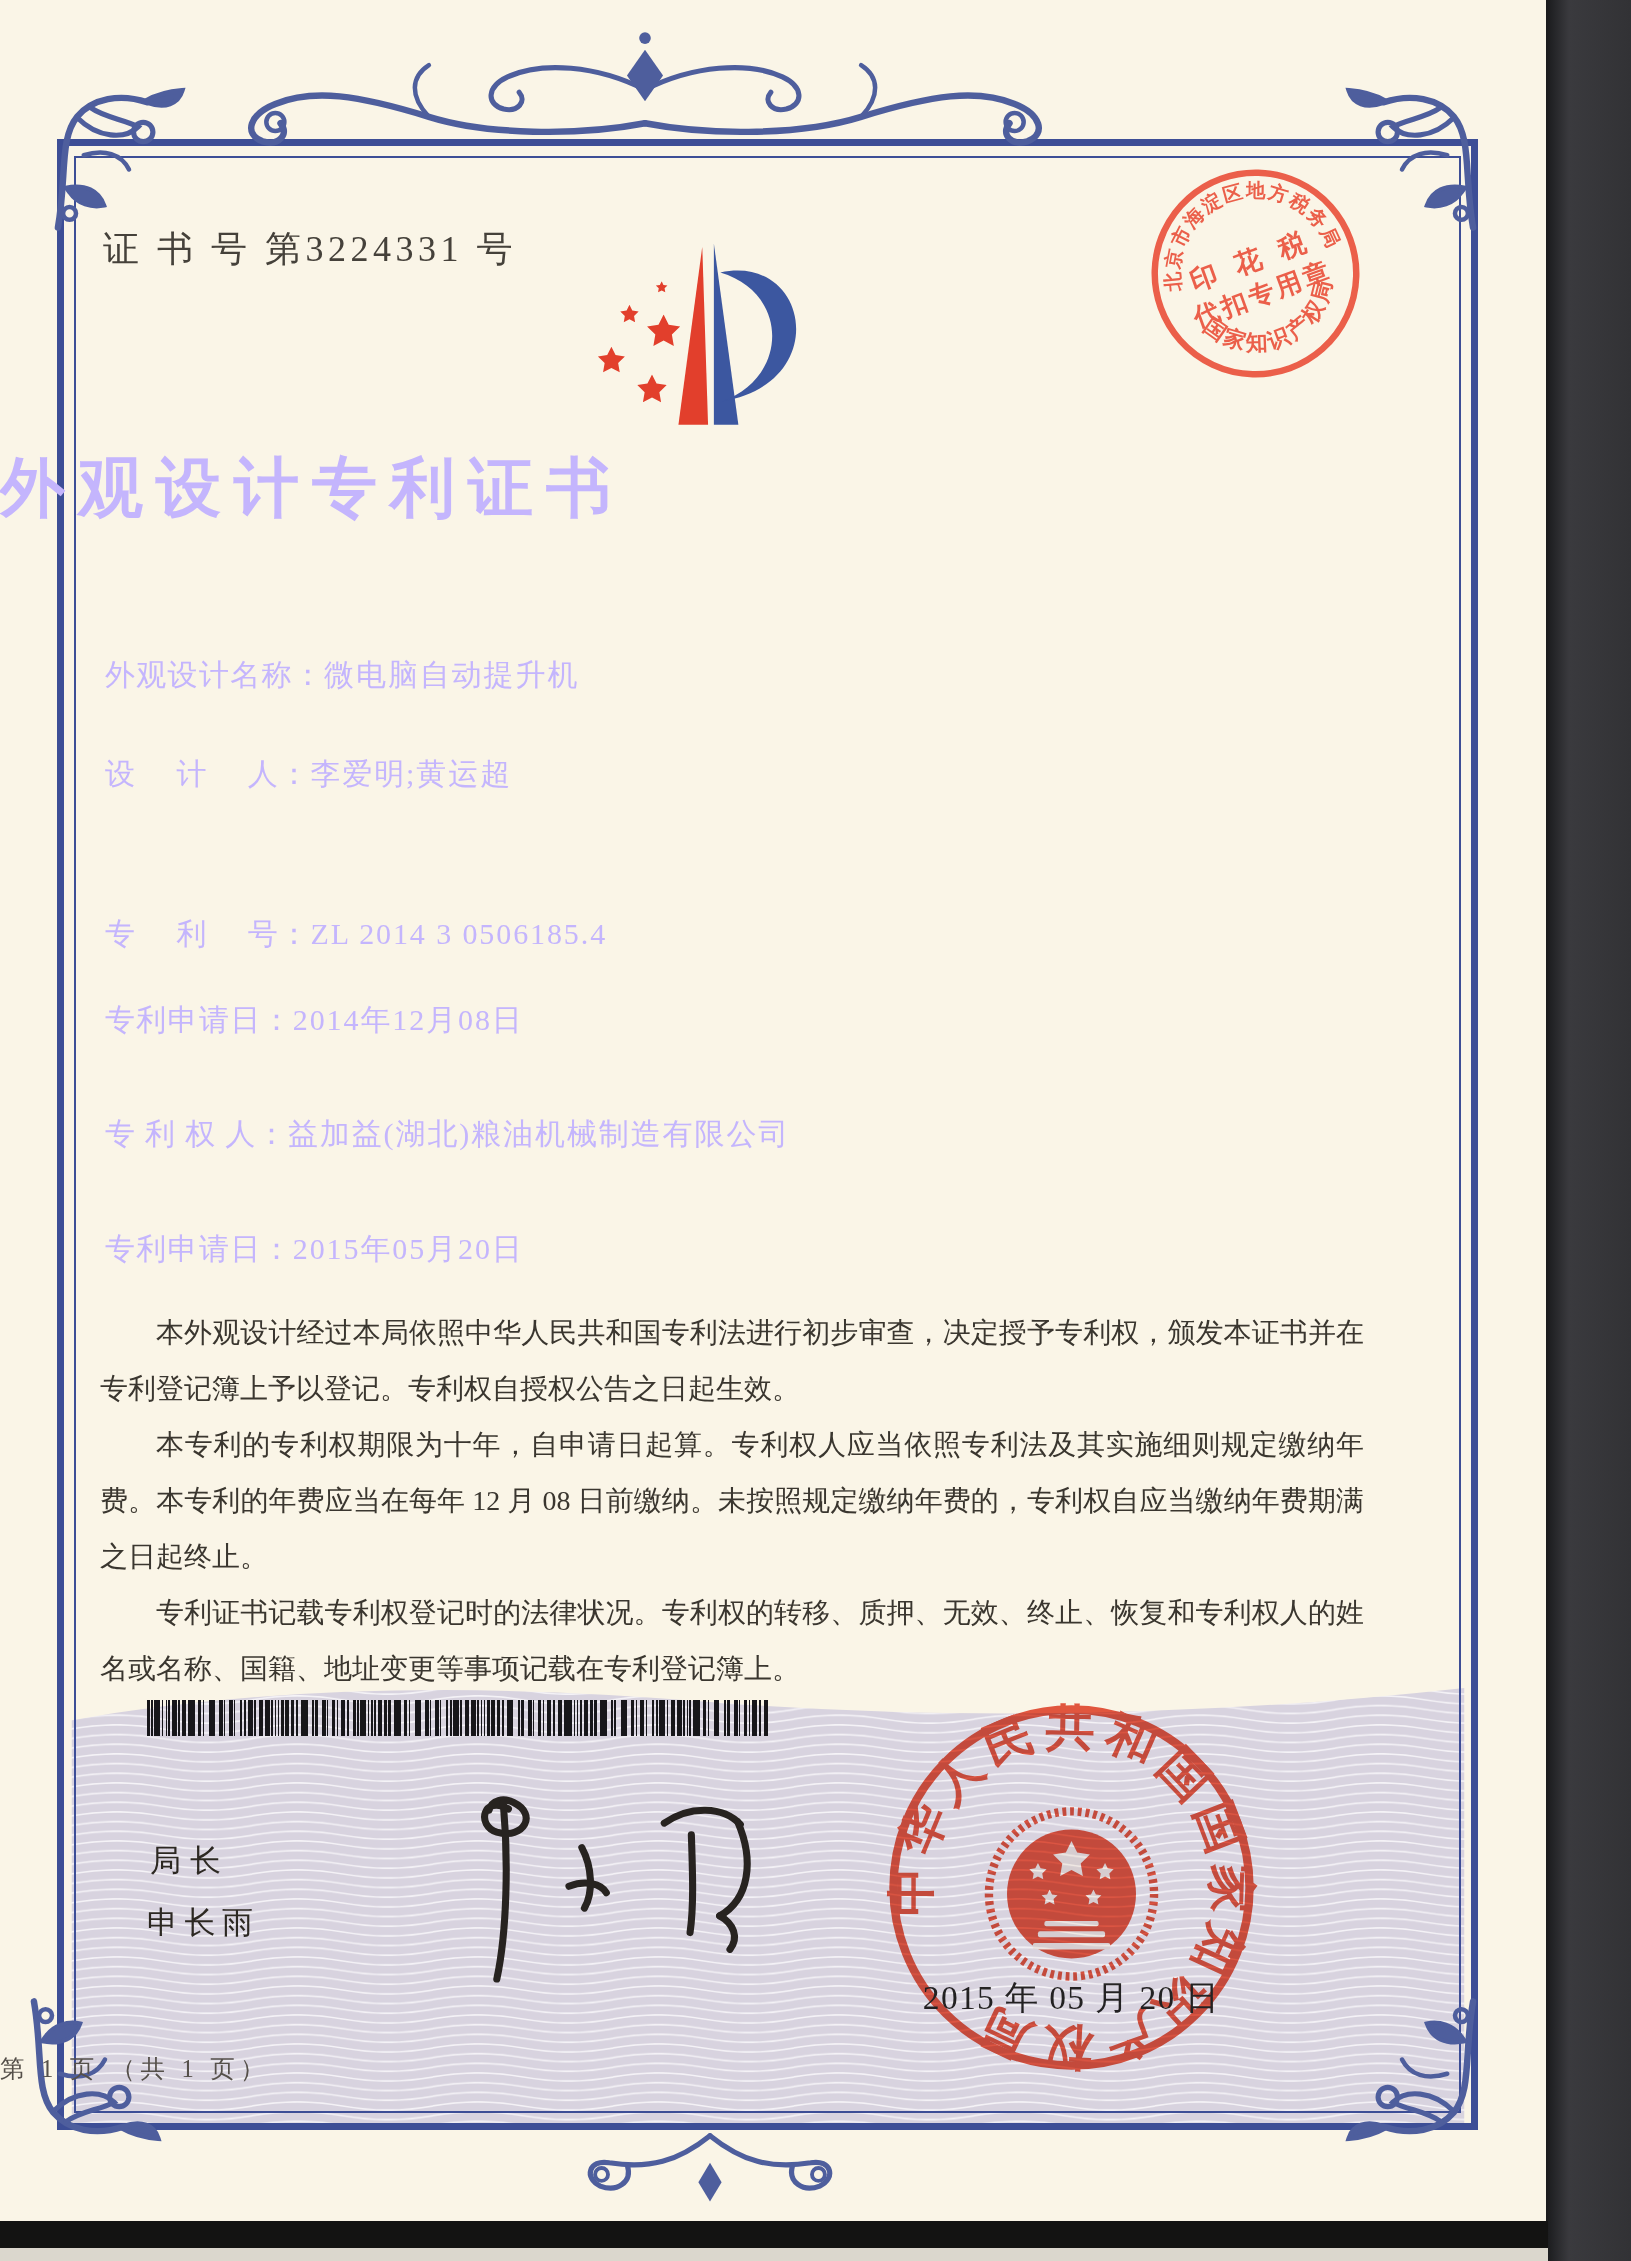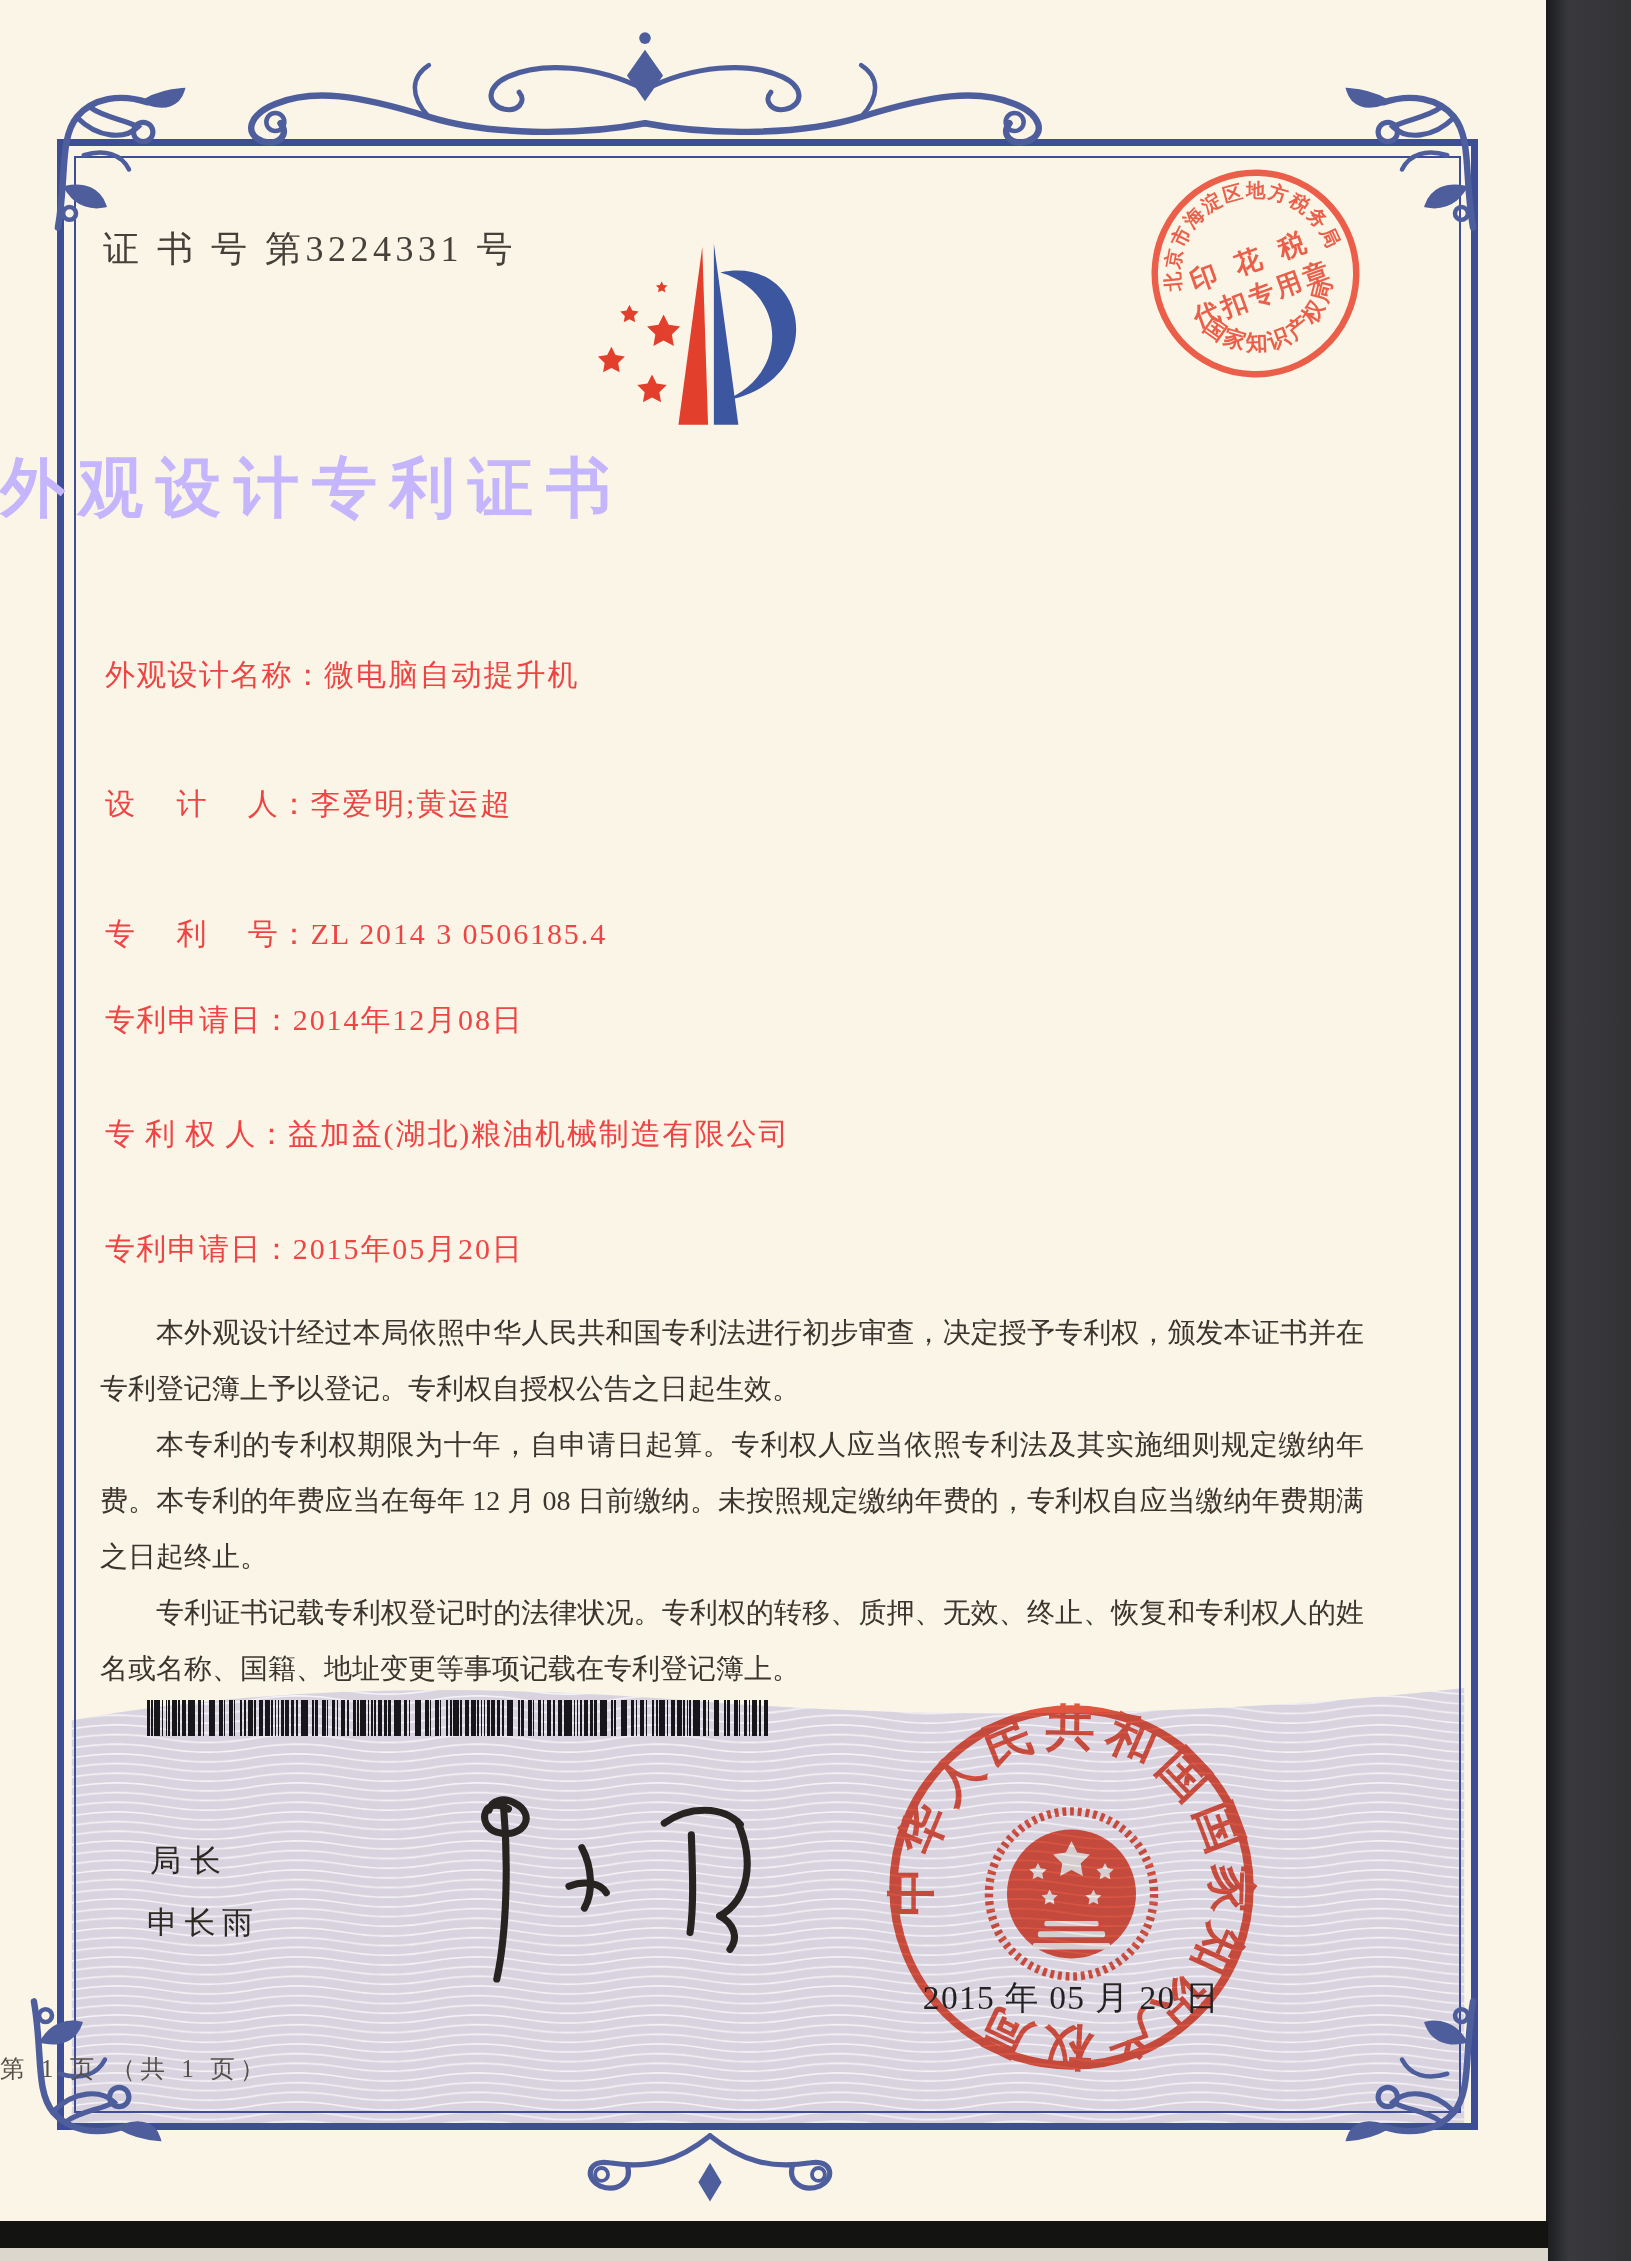--- a/index.html
+++ b/index.html
@@ -19,21 +19,21 @@
   .frame::before{content:"";position:absolute;inset:9.7px;border:2.6px solid #3d4e96;}
 
   .waves{position:absolute;left:71px;top:1666px;z-index:1;}
   .orn{position:absolute;z-index:2;}
 
   .cert-no{position:absolute;left:103px;top:225px;font-size:36px;letter-spacing:4.5px;color:#45413a;z-index:3;}
   .logo{position:absolute;left:594px;top:240px;z-index:3;}
   .title{position:absolute;left:0;top:444px;width:1407px;text-align:left;
     font-size:65px;font-weight:700;letter-spacing:13px;color:#c4b5fd;z-index:3;}
 
-  .field{position:absolute;left:105px;font-size:30px;color:#ef4444;z-index:3;white-space:nowrap;text-align:right;}
+  .field{position:absolute;left:105px;font-size:30px;color:#c4b5fd;z-index:3;white-space:nowrap;text-align:right;}
   .flabel{letter-spacing:1.3px;}
   .fvalue{letter-spacing:1.9px;}
 
   .body-text{position:absolute;left:100px;top:1305px;width:1264px;z-index:3;
     font-size:28px;line-height:56px;color:#3a362f;text-align:justify;}
   .body-text p{margin:0;text-indent:2em;}
 
   .barcode{position:absolute;left:147px;top:1700px;width:621px;height:36px;z-index:3;
     background:
       repeating-linear-gradient(90deg,#17161a 0 2.6px,rgba(0,0,0,0) 2.6px 4.5px,#17161a 4.5px 5.8px,rgba(0,0,0,0) 5.8px 10.3px),
@@ -131,21 +131,21 @@
   <polygon points="168,10 177,286 131,286" fill="#e23f2c"></polygon>
   <polygon points="186,5 224,286 186,286" fill="#3c57a0"></polygon>
   <path d="M196,50 C334,20 370,222 198,250 C302,214 304,82 196,50 Z" fill="#3c57a0"></path>
 </svg>
 
 <div class="title">外观设计专利证书</div>
 
 <div class="field" style="top:655px">
   <span class="flabel">外观设计名称：</span><span class="fvalue">微电脑自动提升机</span>
 </div>
-<div class="field" style="top:784px">
+<div class="field" style="top:754px">
   <span class="flabel">设　 计　 人：</span><span class="fvalue">李爱明;黄运超</span>
 </div>
 <div class="field" style="top:914px">
   <span class="flabel">专　 利　 号：</span><span class="fvalue">ZL 2014 3 0506185.4</span>
 </div>
 <div class="field" style="top:1000px">
   <span class="flabel">专利申请日：</span><span class="fvalue">2014年12月08日</span>
 </div>
 <div class="field" style="top:1114px">
   <span class="flabel">专 利 权 人：</span><span class="fvalue">益加益(湖北)粮油机械制造有限公司</span>

